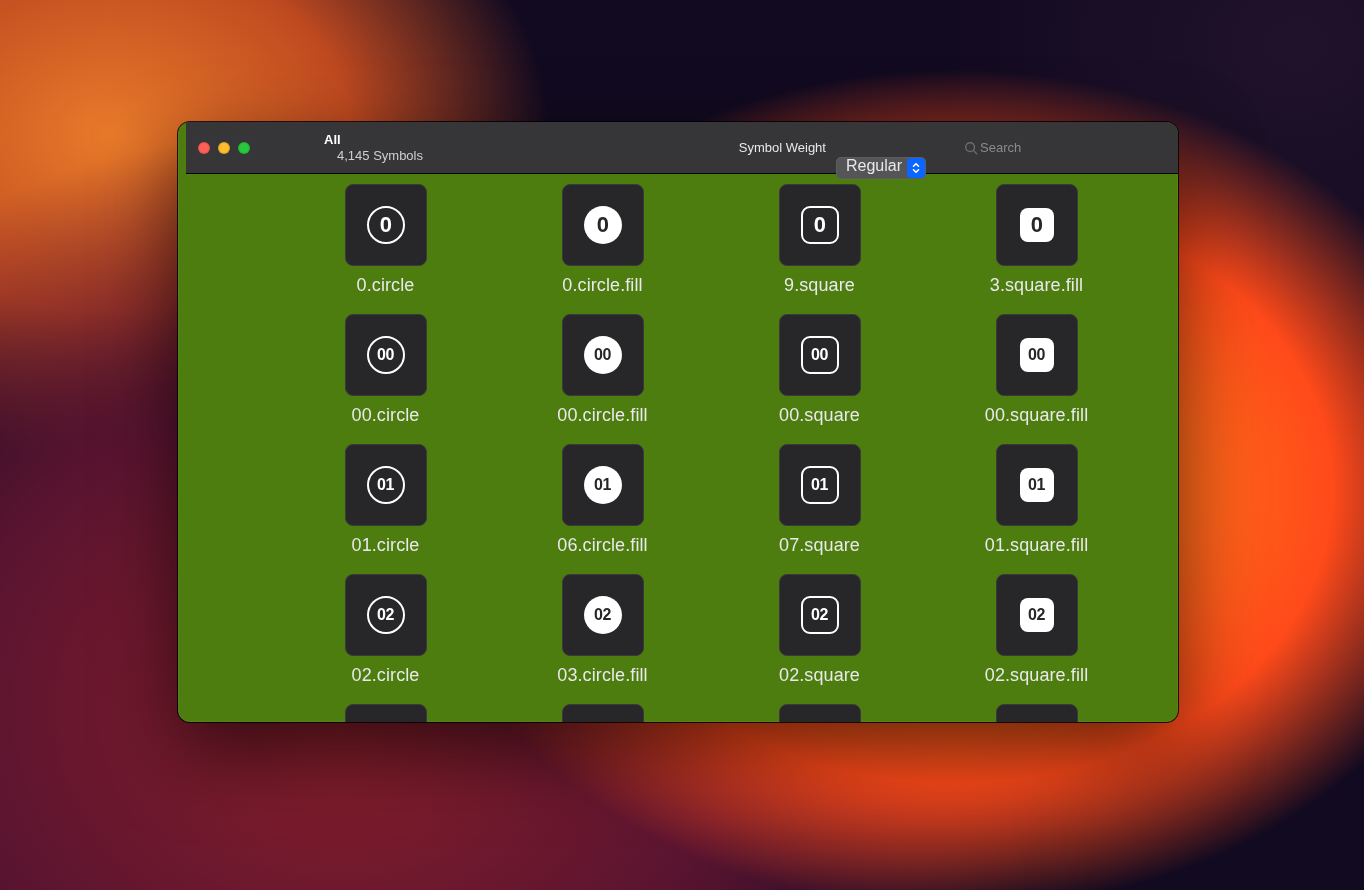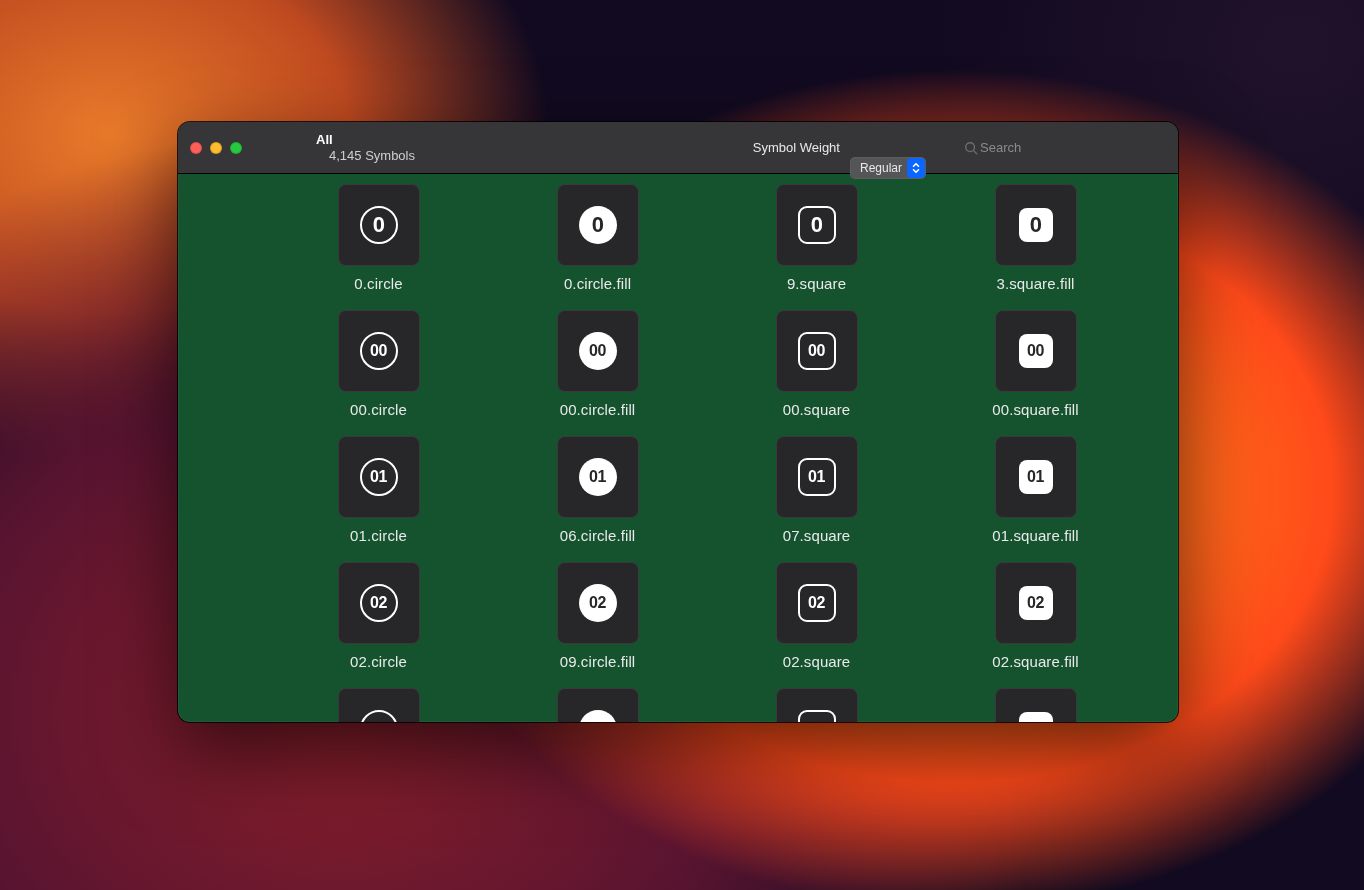--- a/index.html
+++ b/index.html
@@ -13,26 +13,27 @@
       linear-gradient(180deg, #1a0a28 0%, #2a0a30 30%, #4a1530 55%, #6a1a30 75%, #3a1030 100%);
     position: relative;
   }
 
   .window {
     position: absolute;
     left: 178px;
     top: 122px;
     width: 1000px;
     height: 600px;
-    background: #14532d;
+    background: #4d7c0f;
     border-radius: 12px;
     box-shadow: 0 30px 80px rgba(0,0,0,0.6), 0 0 0 1px rgba(255,255,255,0.05) inset, 0 0 0 1px rgba(0,0,0,0.8);
     overflow: hidden;
     display: flex;
     flex-direction: column;
+    padding-left: 8px;
   }
 
   .titlebar {
     height: 52px;
     flex: 0 0 52px;
     background: #363638;
     border-bottom: 1px solid #000;
     display: flex;
     align-items: center;
     padding: 0 14px 0 12px;
@@ -51,24 +52,24 @@
   .flex-spacer { flex: 1; }
 
   .weight-label { color: #e8e8ea; font-size: 13px; }
 
   .select {
     position: relative;
     background: #555558;
     height: 22px;
     border-radius: 5px;
     display: flex;
-    align-items: center;
+    align-items: flex-start;
     padding: 0 24px 0 10px;
     color: #e8e8ea;
-    font-size: 12px;
+    font-size: 16px;
     cursor: default;
     box-shadow: 0 0 0 1px rgba(255,255,255,0.05) inset;
     margin-top: 40px;
   }
   .select .chev {
     position: absolute;
     right: 1px; top: 1px; bottom: 1px;
     width: 18px;
     background: #0a66ff;
     border-radius: 4px;
@@ -118,21 +119,21 @@
     border-radius: 8px;
     background: #27272a;
     border: 1px solid #3a3a3d;
     display: flex;
     align-items: center;
     justify-content: center;
   }
   .cell-label {
     margin-top: 9px;
     color: #e9e9eb;
-    font-size: 15px;
+    font-size: 18px;
     text-align: center;
     letter-spacing: 0.1px;
   }
 
   
   .sym { display:flex; align-items:center; justify-content:center; }
   .sym.circle-o {
     width: 38px; height: 38px; border-radius: 50%;
     border: 2.5px solid #fff; color:#fff;
   }
@@ -297,21 +298,21 @@
             </div>
           </div>
           <div class="cell-label">02.circle</div>
         </div>
         <div class="cell">
           <div class="tile">
             <div class="sym circle-f sz2">
               <span>02</span>
             </div>
           </div>
-          <div class="cell-label">09.circle.fill</div>
+          <div class="cell-label">03.circle.fill</div>
         </div>
         <div class="cell">
           <div class="tile">
             <div class="sym square-o sz2">
               <span>02</span>
             </div>
           </div>
           <div class="cell-label">02.square</div>
         </div>
         <div class="cell">

